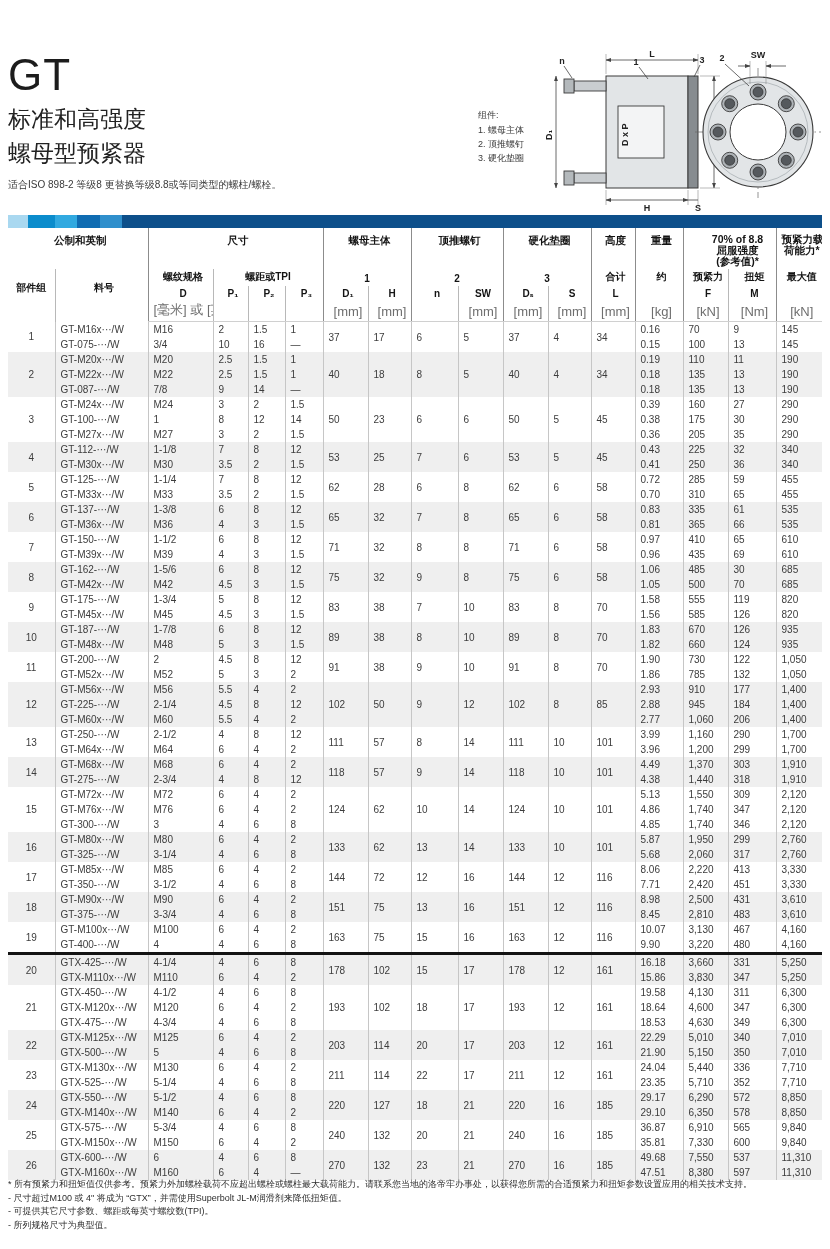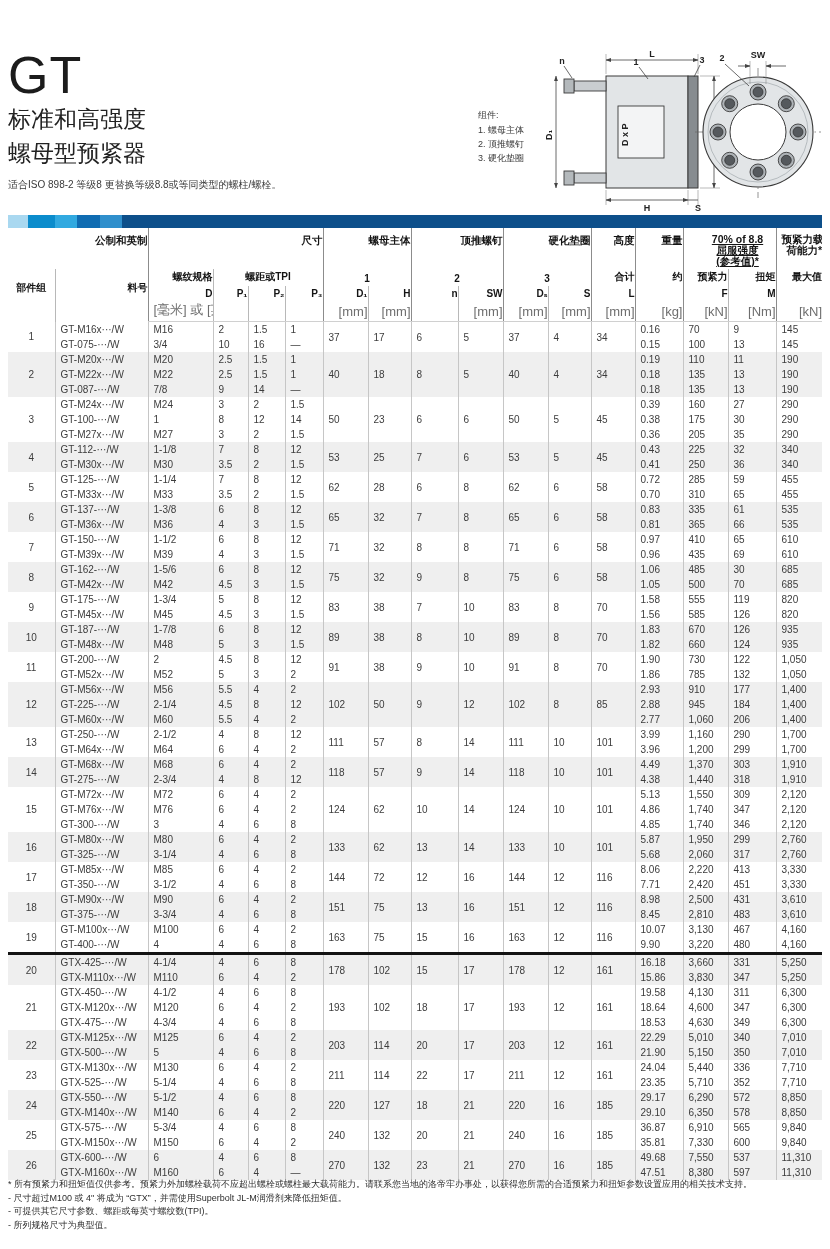--- a/index.html
+++ b/index.html
@@ -4,45 +4,45 @@
 <style>
   * { margin:0; padding:0; box-sizing:border-box; }
   html,body { background:#ffffff; }
   body {
     width:830px; height:1249px; position:relative;
     font-family:"Liberation Sans","DejaVu Sans",sans-serif;
     color:#3c3c3c; overflow:hidden;
   }
   
   .intro { position:absolute; left:8px; top:50px; width:440px; }
-  .intro .big-title { font-size:52px; font-weight:300; color:#1c1c1c; letter-spacing:1px; line-height:50px; }
+  .intro .big-title { font-size:44px; font-weight:300; color:#1c1c1c; letter-spacing:1px; line-height:50px; }
   .intro .subtitle  { font-size:23px; font-weight:400; color:#222; line-height:30px; margin-top:4px; }
   .intro .desc      { font-size:10px; color:#3a3a3a; line-height:15px; margin-top:9px; }
   
   .diagram { position:absolute; left:462px; top:46px; width:366px; height:166px; }
   .legend  { position:absolute; left:16px; top:62px; font-size:9px; color:#3a3a3a; line-height:14px; }
   .legend .lt { margin-bottom:1px; }
   .diagram svg { position:absolute; left:58px; top:0; }
   .dlabel { font-size:9px; fill:#222; font-weight:bold; }
   .dim    { stroke:#444; stroke-width:0.8; fill:none; }
   .ext    { stroke:#8a8a8a; stroke-width:0.6; fill:none; }
   .cline  { stroke:#666; stroke-width:0.7; fill:none; stroke-dasharray:8 3 1.5 3; }
   
   .band { position:absolute; left:8px; right:8px; top:215px; height:13px; display:flex; }
   .band span { height:13px; display:block; }
   
   .tablewrap { position:absolute; left:8px; right:8px; top:228px; }
   table { border-collapse:collapse; table-layout:fixed; width:814px; }
   th,td { font-size:10px; overflow:hidden; white-space:nowrap; }
-  thead th { text-align:right; font-weight:bold; color:#141414; padding-left:5px; vertical-align:bottom; padding-bottom:2px; }
+  thead th { text-align:center; font-weight:bold; color:#141414; padding-left:5px; vertical-align:bottom; padding-bottom:2px; }
   thead .hrow-a th { height:36px; vertical-align:top; padding-top:6px; font-size:10.5px; }
   thead .hrow-b th { height:17px; }
   thead .hrow-c th { height:15px; }
   thead .hrow-d th { height:14px; border-bottom:1px solid #d0d0d0; }
-  thead .yield { text-align:center; padding-left:16px; line-height:11px;text-decoration:underline; }
+  thead .yield { text-align:center; padding-left:16px; line-height:11px; }
   thead .cap   { line-height:11px; }
   thead .cen   { text-align:center; padding-left:0; }
   thead .vmid  { vertical-align:middle; padding-bottom:14px; }
   thead .unit  { font-weight:normal; color:#6e6e6e; font-size:13px; }
   .maj { border-left:1px solid #8c8c8c; }
   .sub { border-left:1px solid #b8b8b8; }
   tbody td { height:15px; line-height:15px; padding-left:5px; border-left:1px solid #c6c6c6; color:#3c3c3c; }
   tbody td.gnum { border-left:none; text-align:center; padding-left:0; color:#3c3c3c; }
   tbody tr.shade td { background:#efefef; }
   tbody tr.gtx td { border-top:3px solid #141414; }

